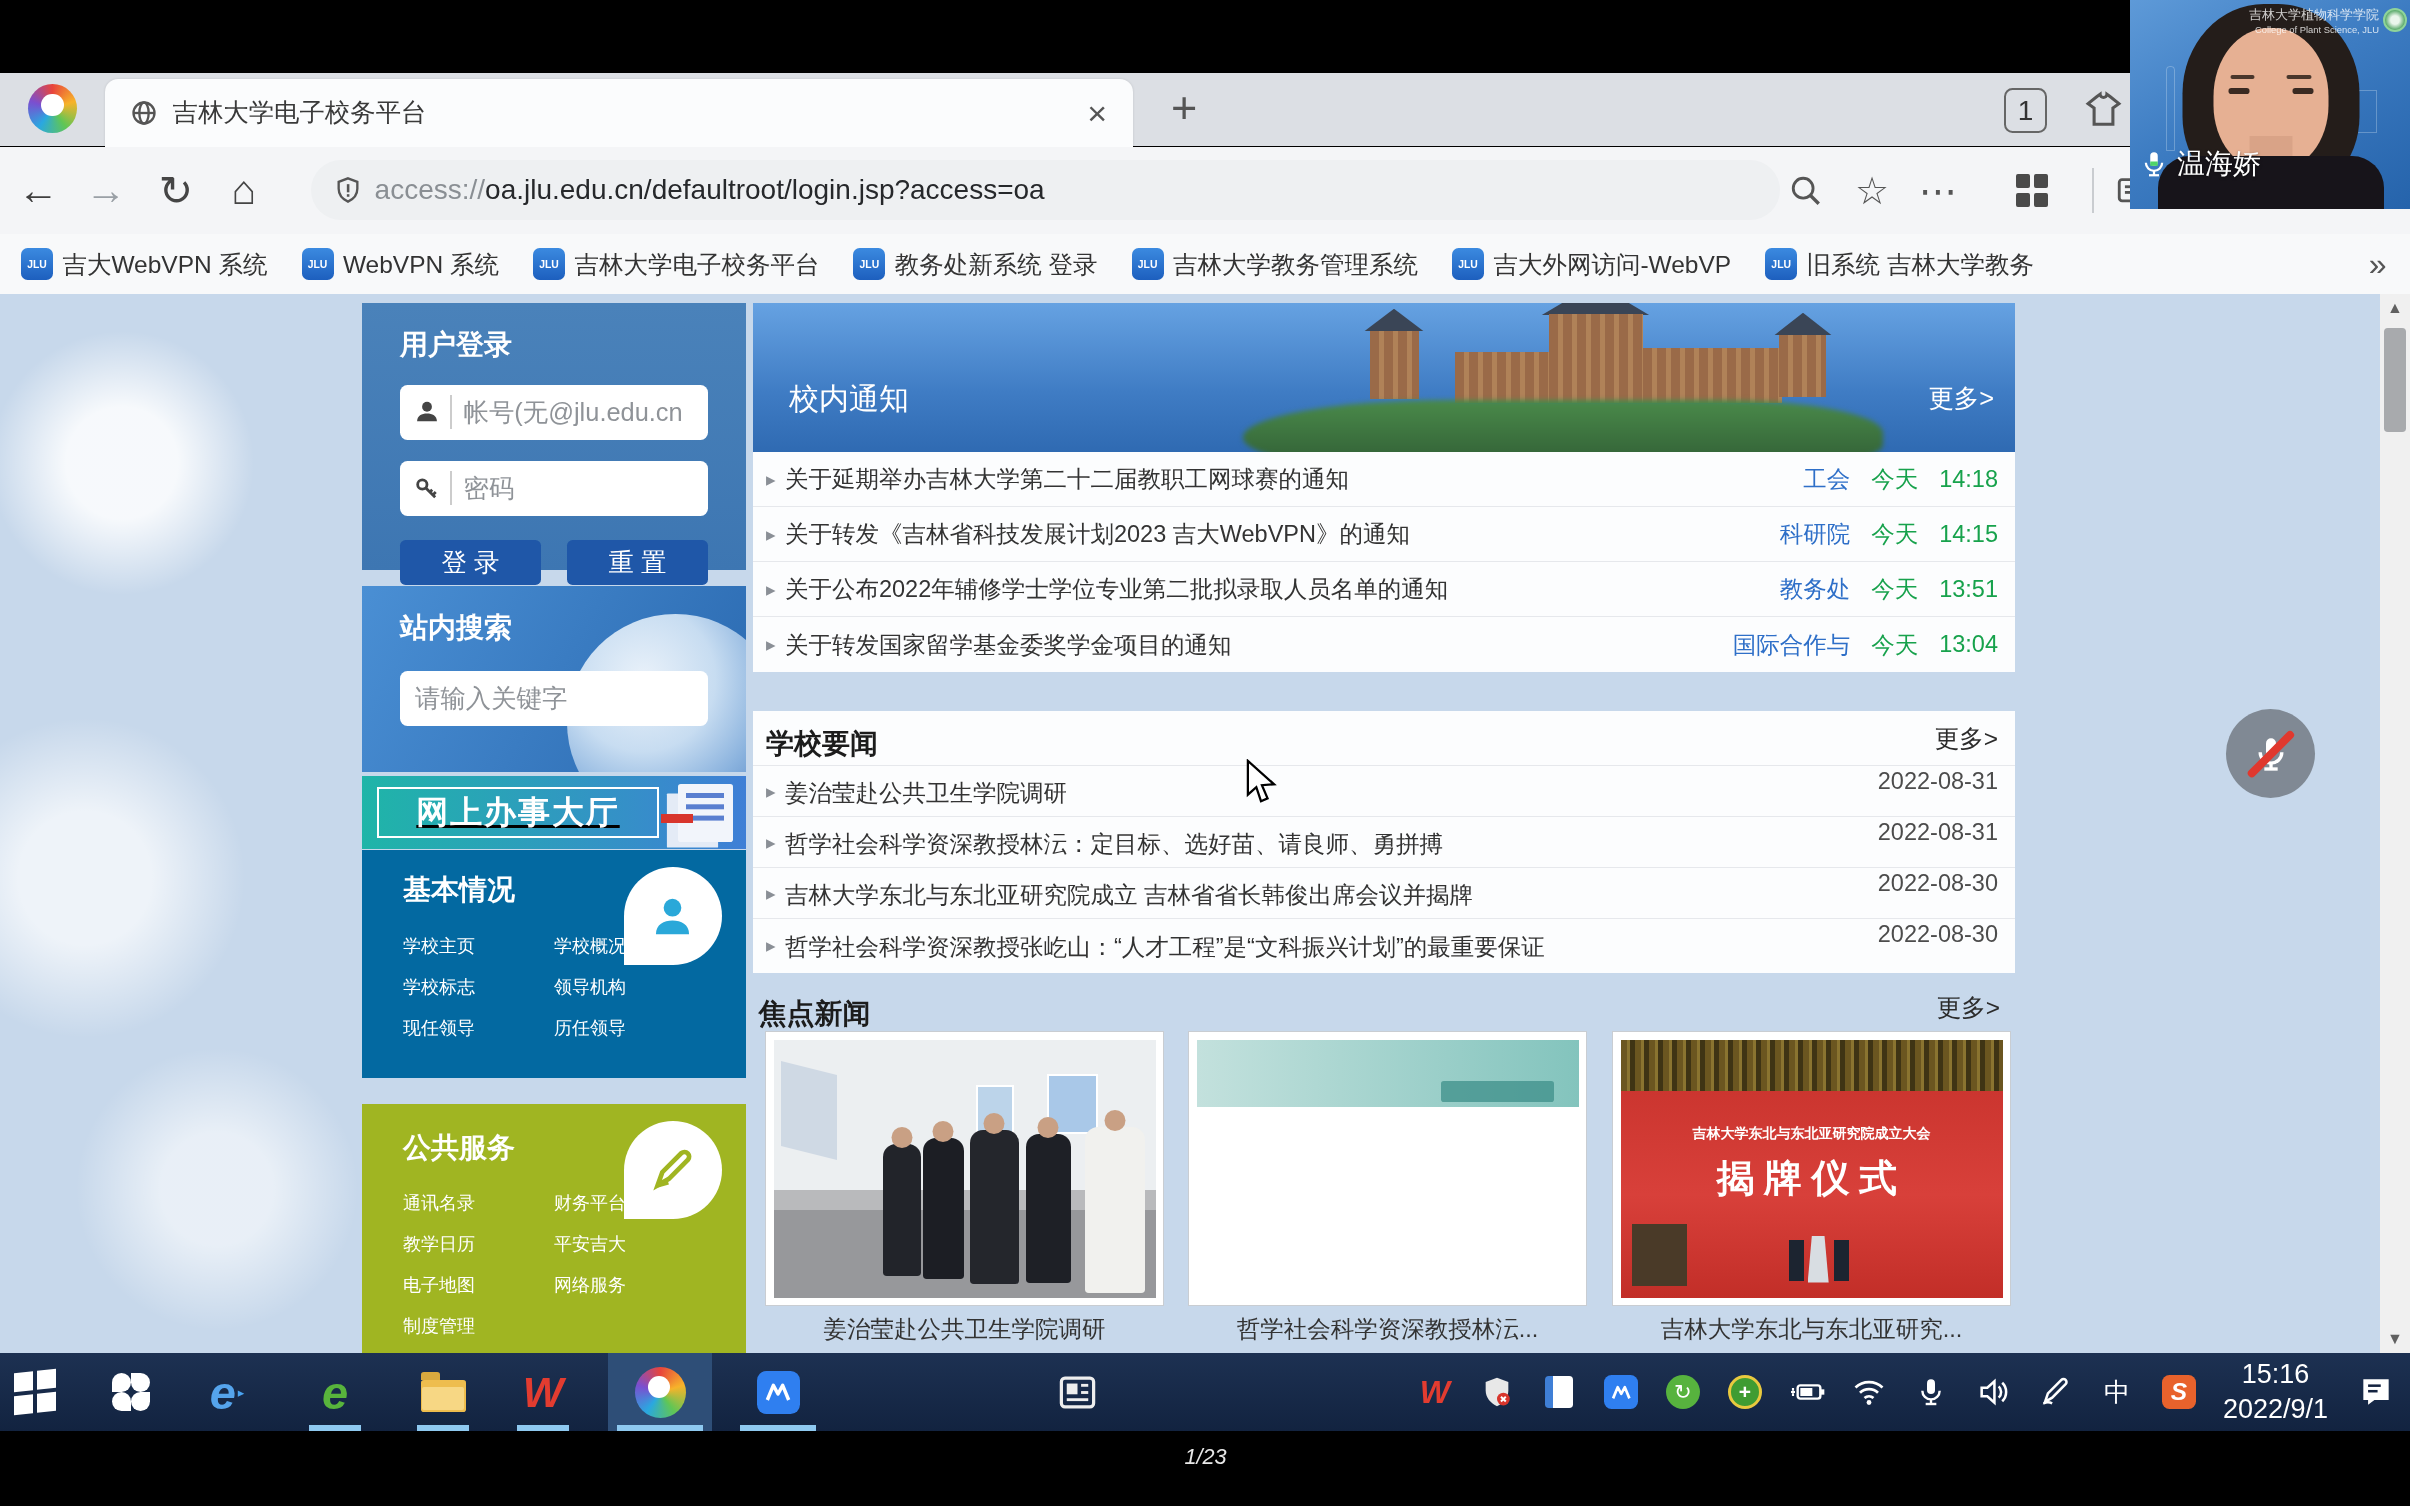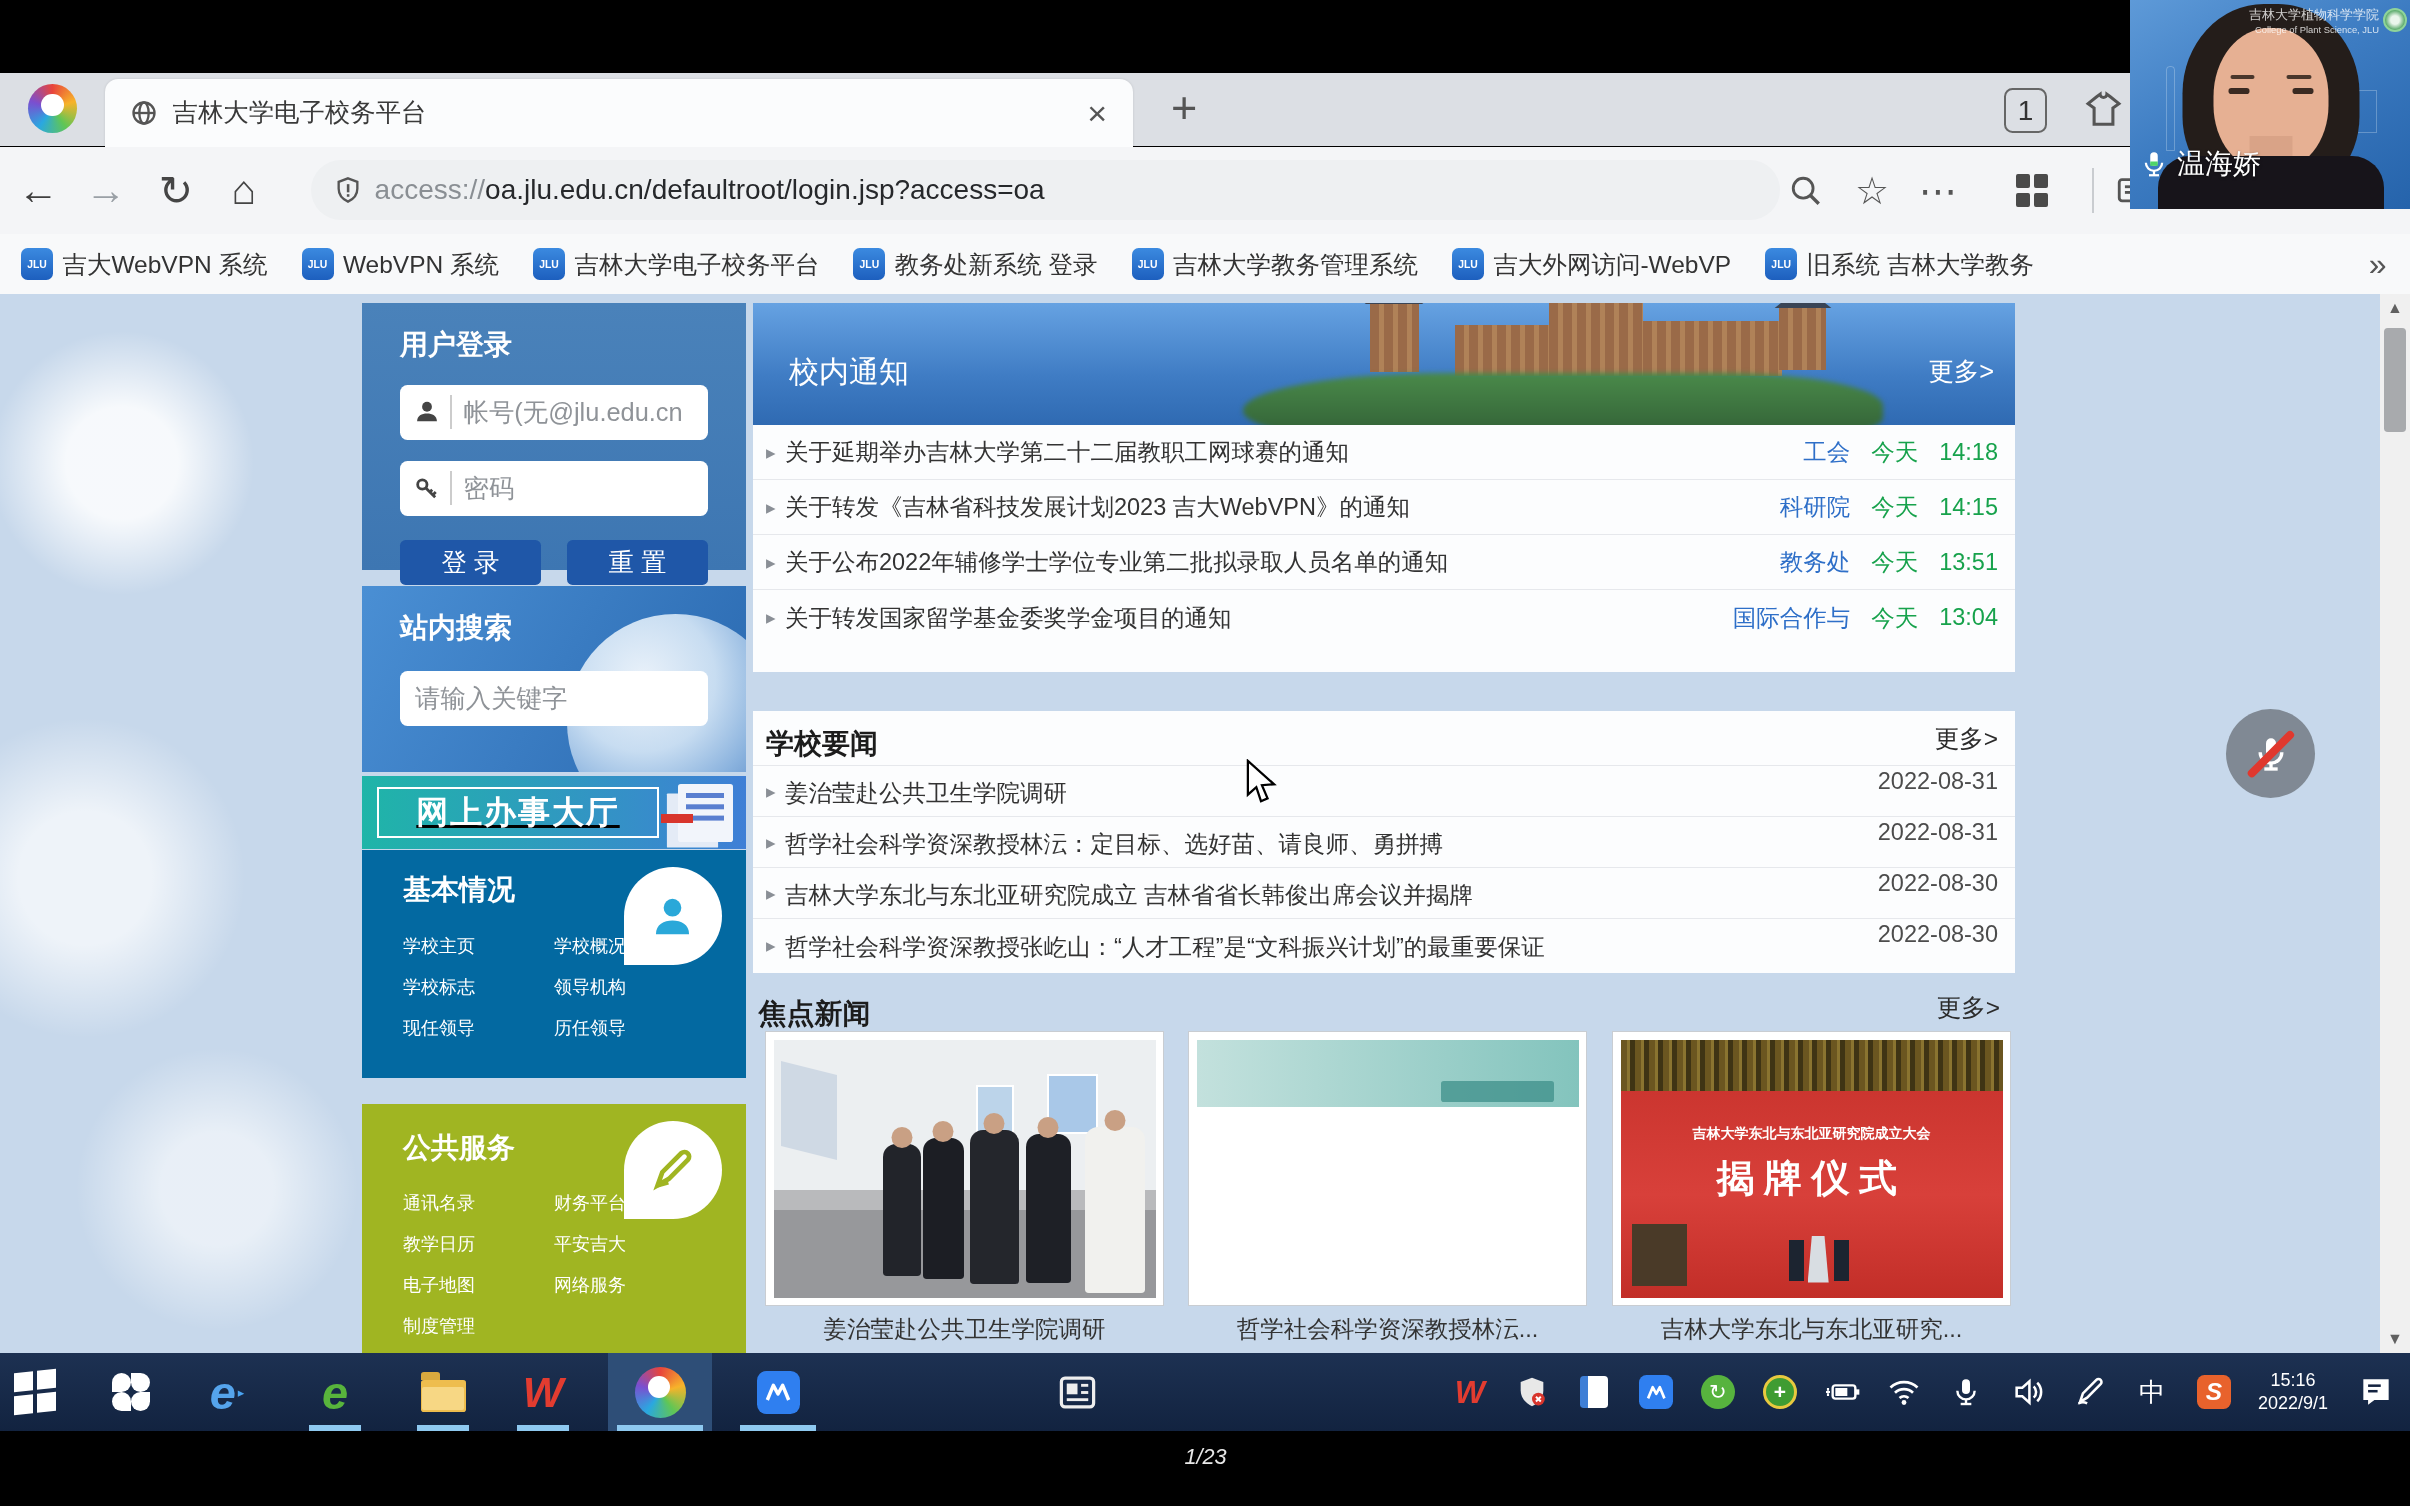--- a/index.html
+++ b/index.html
@@ -80,21 +80,21 @@
   .hall-red { position:absolute; right:53px; top:38px; width:32px; height:9.4px; background:#d8352c; }
   .p-basic { top:556px; height:228px; background:#0369a1; padding:21px 41px; }
   .p-serv  { top:810px; height:273px; background:#a0b522; padding:24.5px 41px; }
   .tear { position:absolute; right:24.5px; top:17px; width:98px; height:98px; background:#fff;
     border-radius:50% 50% 50% 0; display:flex; align-items:center; justify-content:center; }
   .linkgrid { margin-top:24.5px; display:grid; grid-template-columns:1fr 1fr; row-gap:17px; }
   .linkgrid span { color:#fff; font-size:18px; }
 
   .mblock { position:absolute; left:753px; width:1262px; background:#fcfdfe; }
   .blk1 { top:9.4px; height:369px; }
-  .banner { position:relative; width:100%; height:122px; overflow:hidden;
+  .banner { position:relative; width:100%; height:149px; overflow:hidden;
     background:linear-gradient(180deg,#66a2e2 0%,#3f7cc4 60%,#2f6ab2 100%); }
   .banner-title { position:absolute; left:36px; bottom:32px; color:#fff; font-size:30px; z-index:3; }
   .banner-more { position:absolute; right:21px; bottom:36px; color:#fff; font-size:25.4px; z-index:3; }
   .grass { position:absolute; left:490px; bottom:-21px; width:640px; height:73px;
     background:linear-gradient(180deg,#4a8a4a,#2e5a33); filter:blur(2.8px);
     border-radius:50% 40% 45% 50% / 80% 70% 60% 75%; z-index:2; }
   .brick { background:repeating-linear-gradient(90deg,#9a6a48 0 9.4px,#b08258 9.4px 14px); position:absolute; z-index:1; }
   .roof { position:absolute; background:#3a4556; clip-path:polygon(50% 0,100% 100%,0 100%); z-index:1; }
   .rowsep { border-bottom:1.9px solid #e6e8ec; }
   .nrow { height:55px; display:flex; align-items:center; padding:0 17px 0 13px; }
@@ -146,21 +146,21 @@
   .folder { position:relative; width:45px; height:32px; background:#eebd4e; border-radius:2.8px; margin-top:7.5px; }
   .folder::before { content:""; position:absolute; left:0; top:-7.5px; width:19px; height:7.5px;
     background:#d9a93e; border-radius:2.8px 2.8px 0 0; }
   .folder::after { content:""; position:absolute; left:1.9px; top:7.5px; right:1.9px; bottom:1.9px;
     background:#f7d784; border-radius:1.9px; }
   .wps { font-size:43px; font-weight:900; color:#e23c30; font-style:italic; }
   .meet { width:43px; height:43px; background:#2f7ff0; border-radius:9.4px; display:flex;
     align-items:center; justify-content:center; }
   .tray { margin-left:auto; display:flex; align-items:center; gap:0; }
   .tr-ic { width:62px; height:78px; display:flex; align-items:center; justify-content:center; }
-  .clock { color:#fff; text-align:center; font-size:18px; line-height:1.3; margin:0 13px; }
+  .clock { color:#fff; text-align:center; font-size:27px; line-height:1.3; margin:0 13px; }
   .bottombar { position:absolute; left:0; top:1431px; width:2411px; height:75px; background:#000; }
   .pageind { position:absolute; left:0; right:0; top:13px; text-align:center; color:#e8e8e8;
     font-size:21.7px; font-style:italic; }
 
   
   .webcam { position:absolute; right:0; top:0; width:281px; height:209px; overflow:hidden; z-index:50;
     background:linear-gradient(150deg,#5e9ad8 0%,#3d7cc2 45%,#2563ab 100%); }
   .skyline { position:absolute; opacity:.3; border:1.9px solid #dfeaf6; }
   .hair { position:absolute; left:50%; top:3.8px; transform:translateX(-50%); width:177px; height:194px;
     background:#241d1a; border-radius:46% 46% 42% 42%; }

